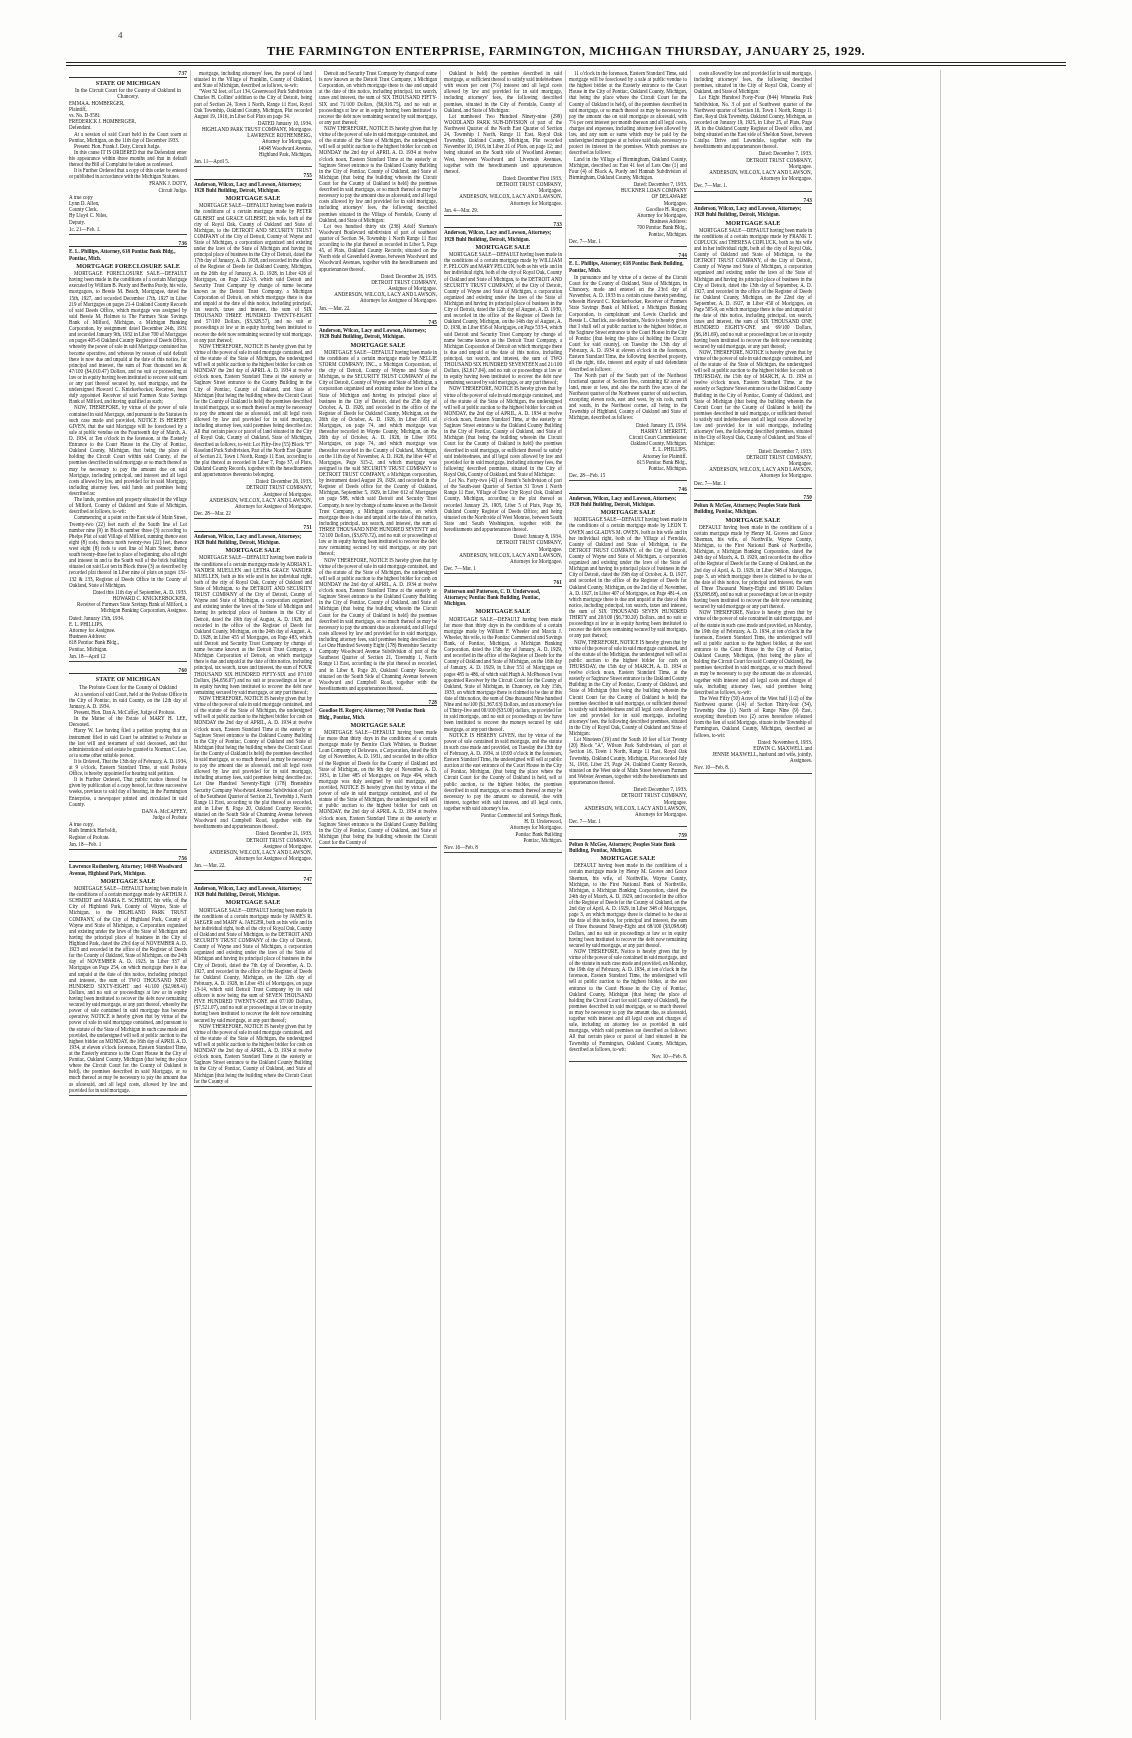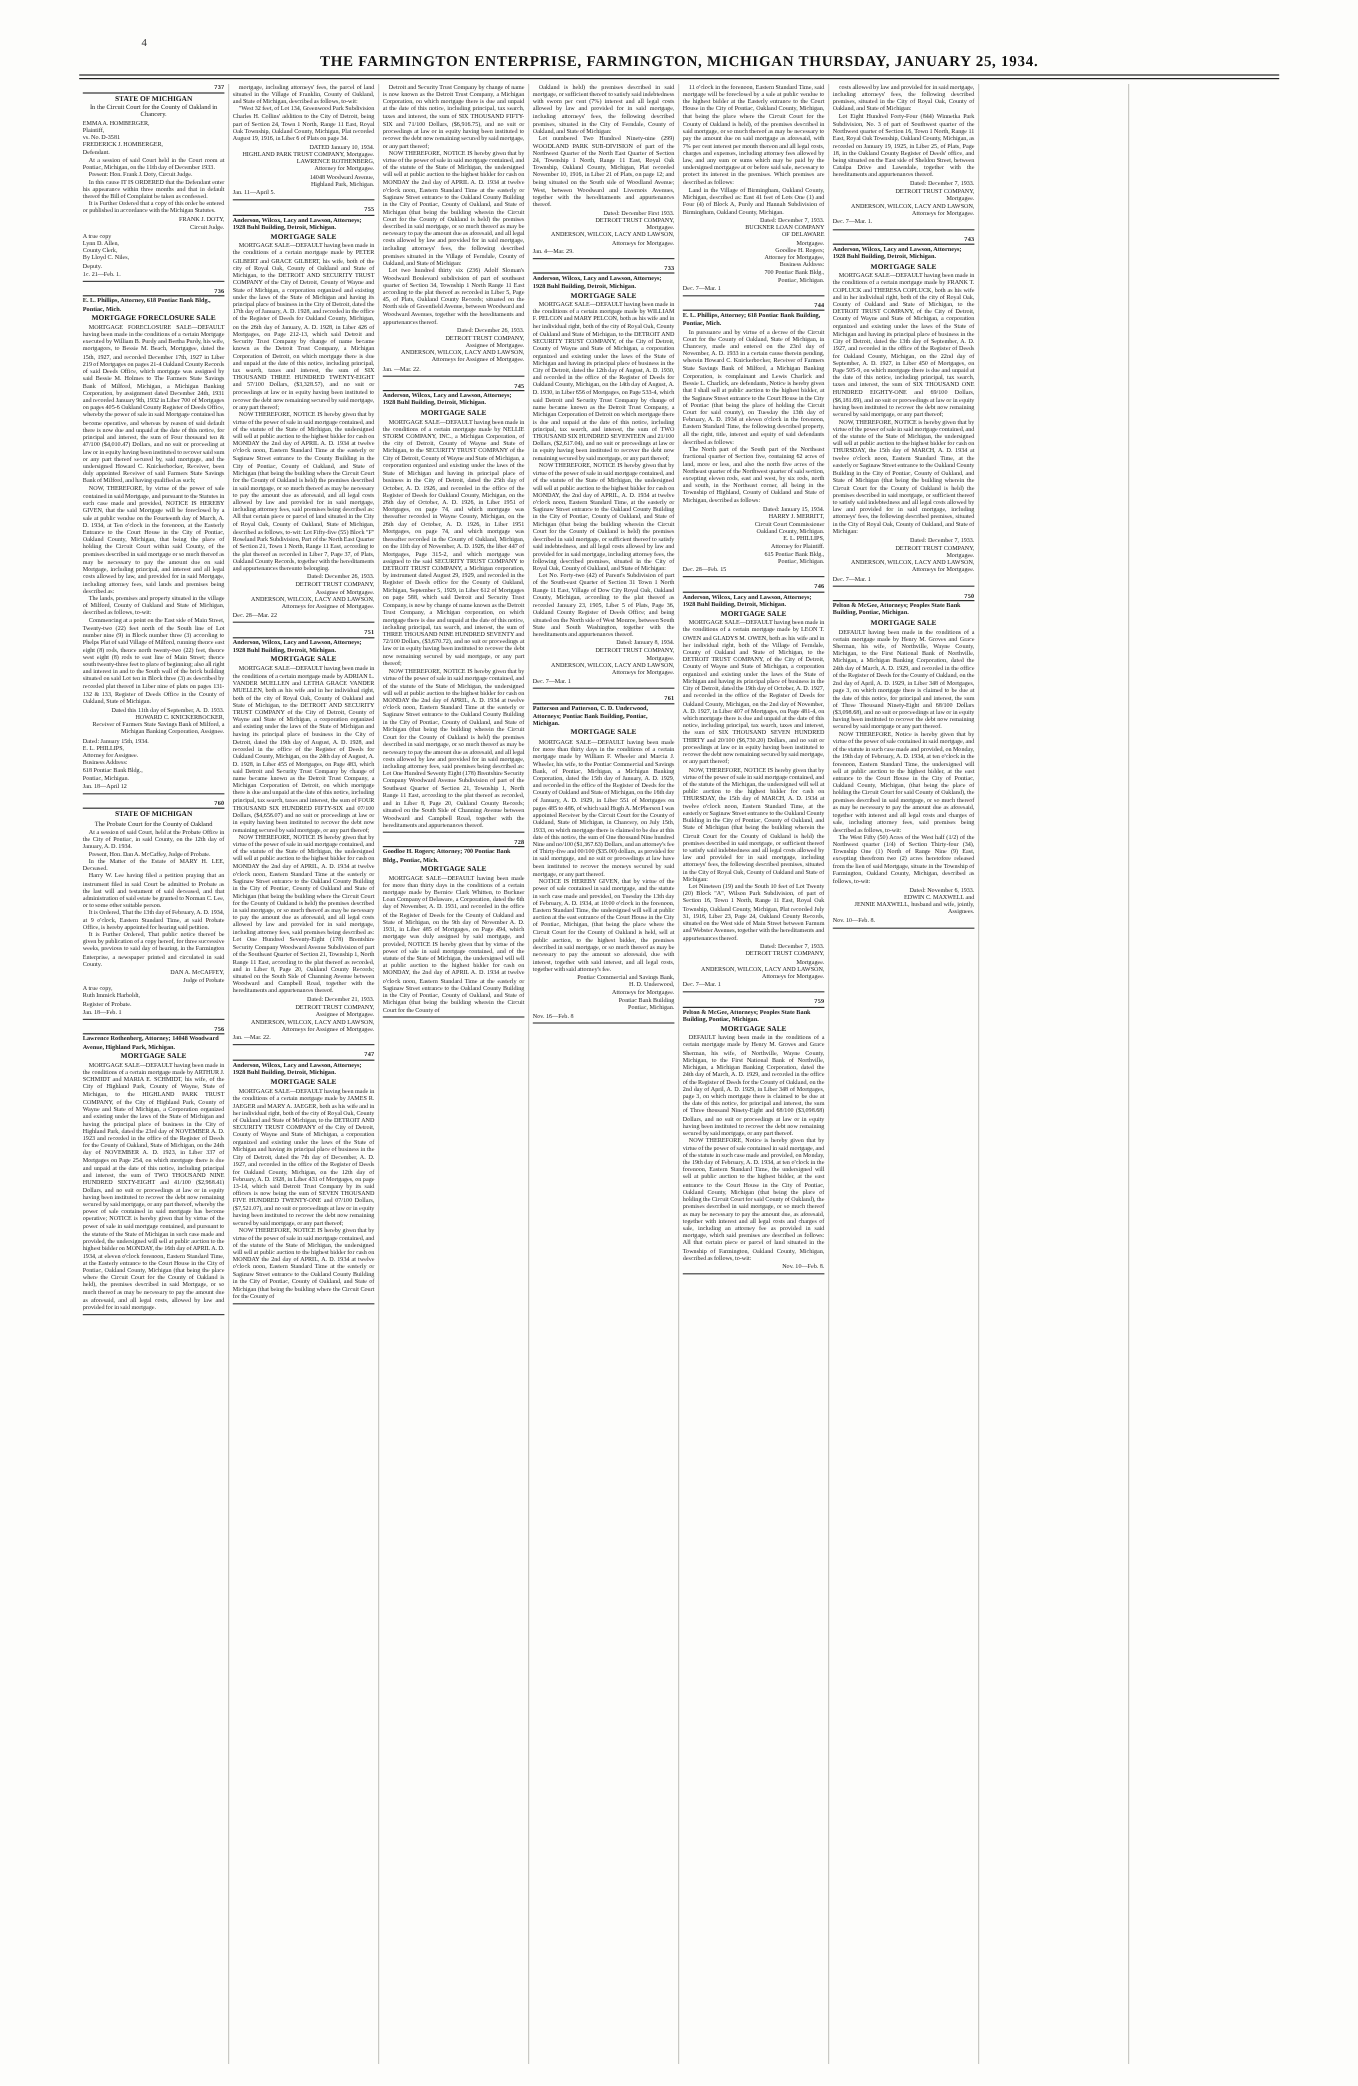--- a/index.html
+++ b/index.html
@@ -132,21 +132,21 @@
     font-weight: bold;
     margin: 1px 0;
   }
 </style>
 </head>
 <body>
 
 <div class="page">
 
   <div class="page-number">4</div>
-  <div class="masthead">THE FARMINGTON ENTERPRISE, FARMINGTON, MICHIGAN THURSDAY, JANUARY 25, 1934.</div>
+  <div class="masthead">THE FARMINGTON ENTERPRISE, FARMINGTON, MICHIGAN THURSDAY, JANUARY 25, 1929.</div>
   <div class="rule-top"></div>
   <div class="rule-top2"></div>
 
   <div class="columns" id="cols">
       <div class="col">
         <div class="blk">
           <div class="notice-num">737</div>
           <div class="hdr">STATE OF MICHIGAN</div>
           <div class="sub">In the Circuit Court for the County of Oakland in Chancery.</div>
           <div class="body-txt" style="white-space: pre-line; text-align: left;">EMMA A. HOMBERGER,

